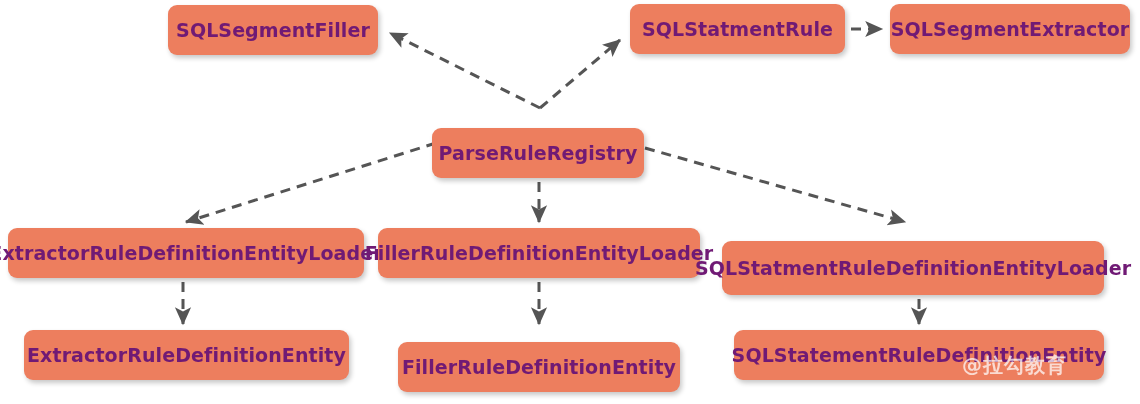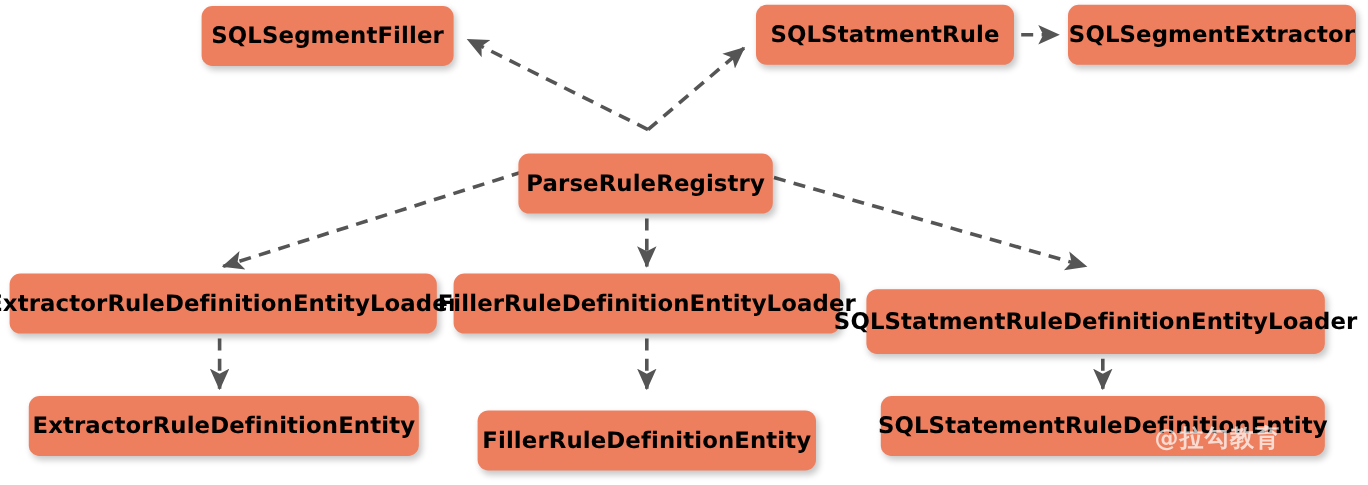--- a/index.html
+++ b/index.html
@@ -26,21 +26,21 @@
     pointer-events: none;
   }
   .node {
     position: absolute;
     box-sizing: border-box;
     background: #ed7e5e;
     border-radius: 9px;
     display: flex;
     align-items: center;
     justify-content: center;
-    color: #000000;
+    color: #701a75;
     font-size: 19px;
     font-weight: 600;
     letter-spacing: 0.1px;
     white-space: nowrap;
     box-shadow: 2px 3px 5px rgba(0, 0, 0, 0.22);
     text-shadow: 0 0 1px rgba(0,0,0,0.04);
     z-index: 2;
   }
   .node-label {
     display: block;

